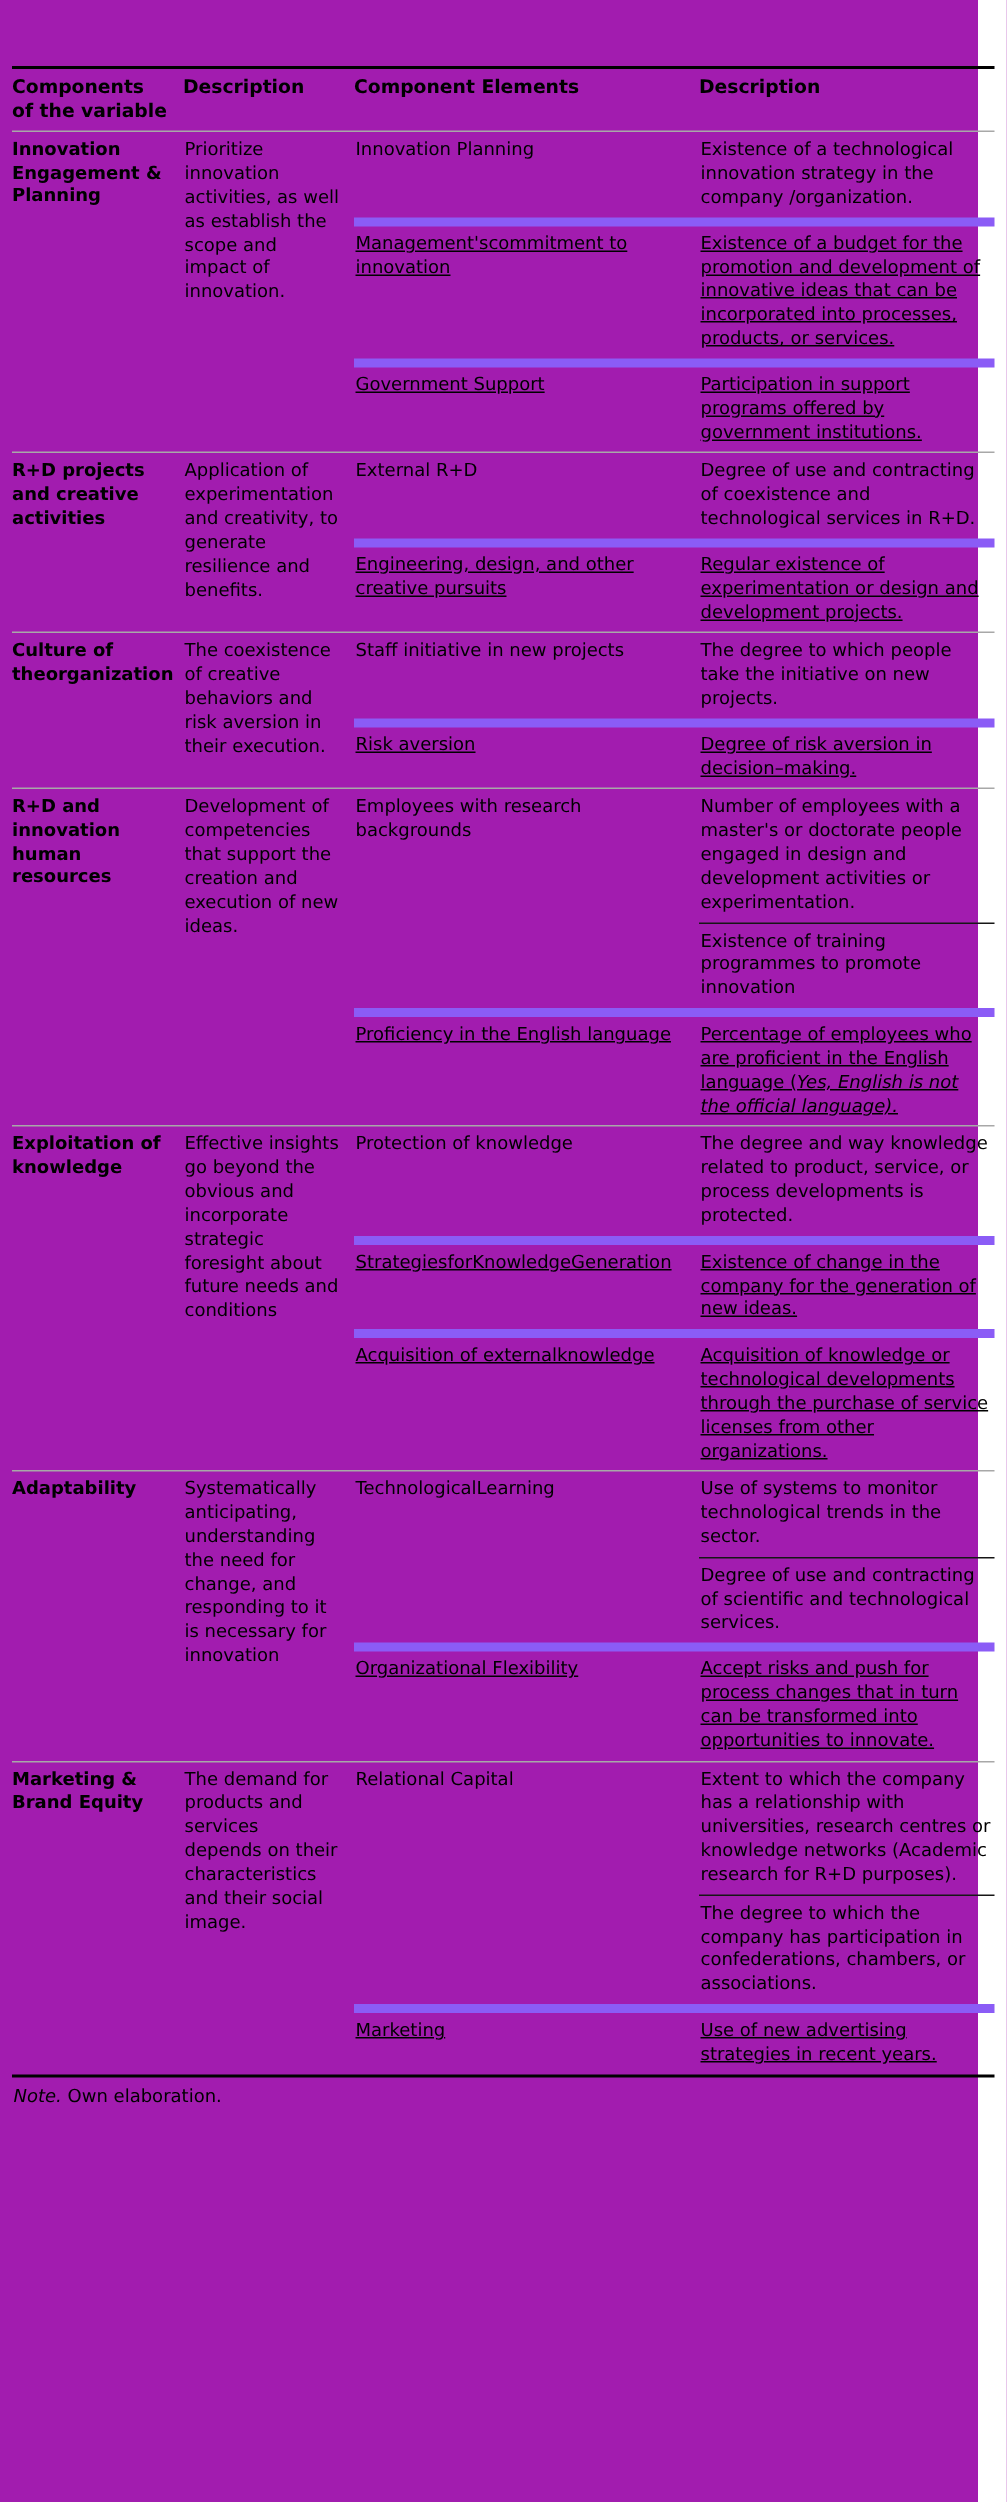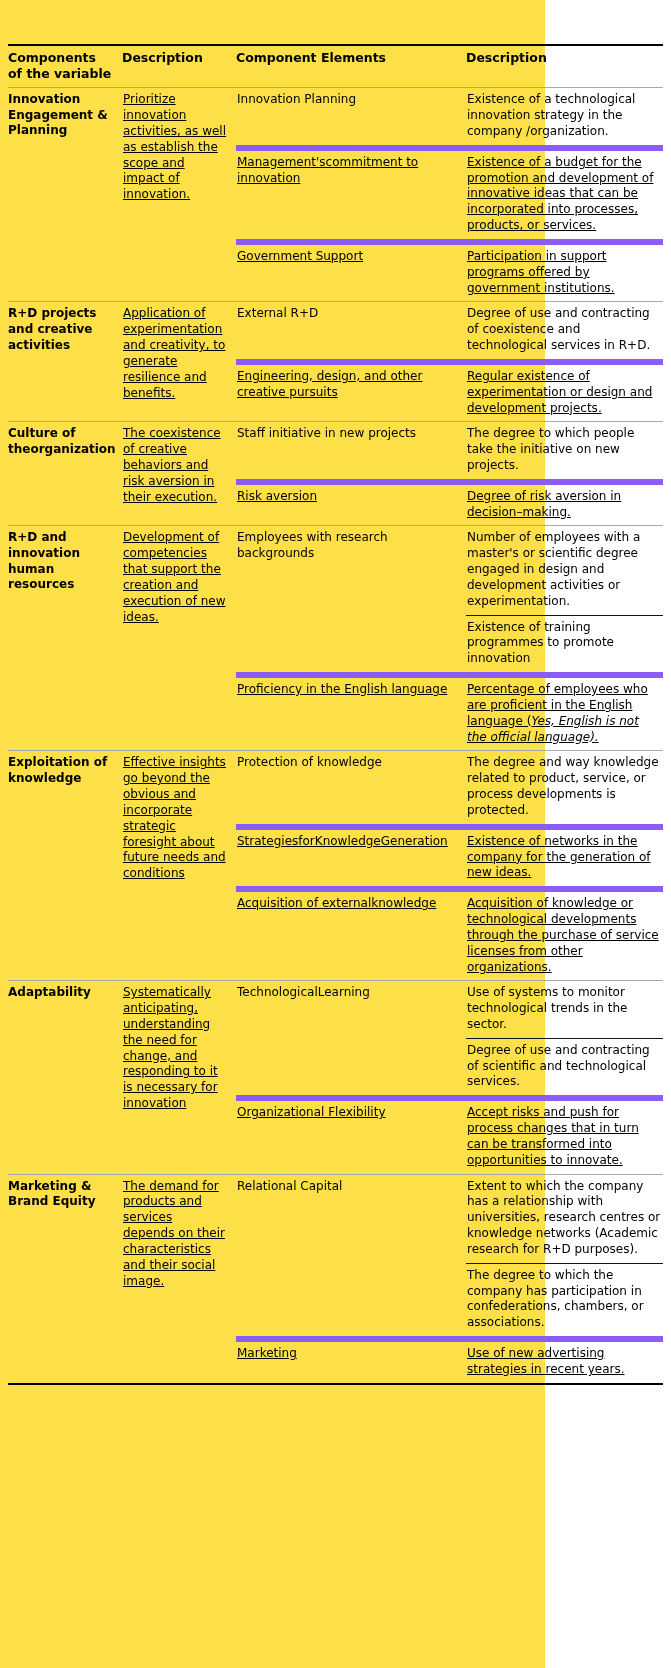--- a/index.html
+++ b/index.html
@@ -1,34 +1,34 @@
 <!DOCTYPE html>
 <html><head>
 <meta charset="utf-8">
 <style>
   html,body{margin:0;padding:0;background:#ffffff;}
   body{font-family:"DejaVu Sans",sans-serif;color:#000;}
-  .page{width:545px;min-height:1668px;box-sizing:border-box;padding:44px 8px 10px 8px;background:#fde047;}
+  .page{width:652px;min-height:1668px;box-sizing:border-box;padding:44px 8px 10px 8px;background:#a21caf;}
   table.tbl{
     border-collapse:collapse;
     width:655px;
     table-layout:fixed;
     border-top:2.5px solid #000;
     border-bottom:2.5px solid #000;
     font-size:12px;
     line-height:1.32;
   }
   .w1{width:114px;} .w2{width:114px;} .w3{width:230px;} .w4{width:197px;}
   th{
     text-align:left;vertical-align:top;font-weight:bold;font-size:12.5px;
     padding:4px 8px 6px 0;border-bottom:1.3px solid #a8a8a8;line-height:1.25;
   }
   td{vertical-align:top;}
   .c-comp{font-weight:bold;padding:4px 8px 5px 0;line-height:1.3;margin-left:48px;}
-  .c-gdesc{padding:4px 10px 5px 1px;text-decoration:underline;}
+  .c-gdesc{padding:4px 10px 5px 1px;}
   .c-el{padding:4px 6px 5px 1px;}
   .c-desc{padding:4px 1px 5px 1px;}
   .g-top{border-top:1.4px solid #a8a8a8;}
   .el-top{border-top:6px solid #8b5cf6;text-decoration:underline;}
   .sub-top{border-top:1px solid #161616;}
   td i, .note i{font-style:italic;}
   .note{font-size:12px;margin:5px 0 0 1px;}
 </style>
 </head>
 <body>
@@ -81,38 +81,38 @@
           <td class="c-desc g-top">The degree to which people take the initiative on new projects.</td>
         </tr>
         <tr>
           <td class="c-el el-top">Risk aversion</td>
           <td class="c-desc el-top">Degree of risk aversion in decision–making.</td>
         </tr>
         <tr>
           <td class="c-comp g-top" rowspan="3">R+D and innovation human resources</td>
           <td class="c-gdesc g-top" rowspan="3">Development of competencies that support the creation and execution of new ideas.</td>
           <td class="c-el g-top" rowspan="2">Employees with research backgrounds</td>
-          <td class="c-desc g-top">Number of employees with a master's or scientific degree engaged in design and development activities or experimentation.</td>
+          <td class="c-desc g-top">Number of employees with a master's or doctorate people engaged in design and development activities or experimentation.</td>
         </tr>
         <tr>
           <td class="c-desc sub-top">Existence of training programmes to promote innovation</td>
         </tr>
         <tr>
           <td class="c-el el-top">Proficiency in the English language</td>
           <td class="c-desc el-top">Percentage of employees who are proficient in the English language (<i>Yes, English is not the official language).</i></td>
         </tr>
         <tr>
           <td class="c-comp g-top" rowspan="3">Exploitation of knowledge</td>
           <td class="c-gdesc g-top" rowspan="3">Effective insights go beyond the obvious and incorporate strategic foresight about future needs and conditions</td>
           <td class="c-el g-top">Protection of knowledge</td>
           <td class="c-desc g-top">The degree and way knowledge related to product, service, or process developments is protected.</td>
         </tr>
         <tr>
           <td class="c-el el-top">StrategiesforKnowledgeGeneration</td>
-          <td class="c-desc el-top">Existence of networks in the company for the generation of new ideas.</td>
+          <td class="c-desc el-top">Existence of change in the company for the generation of new ideas.</td>
         </tr>
         <tr>
           <td class="c-el el-top">Acquisition of externalknowledge</td>
           <td class="c-desc el-top">Acquisition of knowledge or technological developments through the purchase of service licenses from other organizations.</td>
         </tr>
         <tr>
           <td class="c-comp g-top" rowspan="3">Adaptability</td>
           <td class="c-gdesc g-top" rowspan="3">Systematically anticipating, understanding the need for change, and responding to it is necessary for innovation</td>
           <td class="c-el g-top" rowspan="2">TechnologicalLearning</td>
           <td class="c-desc g-top">Use of systems to monitor technological trends in the sector.</td>
@@ -132,13 +132,14 @@
         </tr>
         <tr>
           <td class="c-desc sub-top">The degree to which the company has participation in confederations, chambers, or associations.</td>
         </tr>
         <tr>
           <td class="c-el el-top">Marketing</td>
           <td class="c-desc el-top">Use of new advertising strategies in recent years.</td>
         </tr>
       </tbody>
   </table>
+  <p class="note"><i>Note.</i><span> Own elaboration.</span></p>
 </div>
 
 </body></html>

